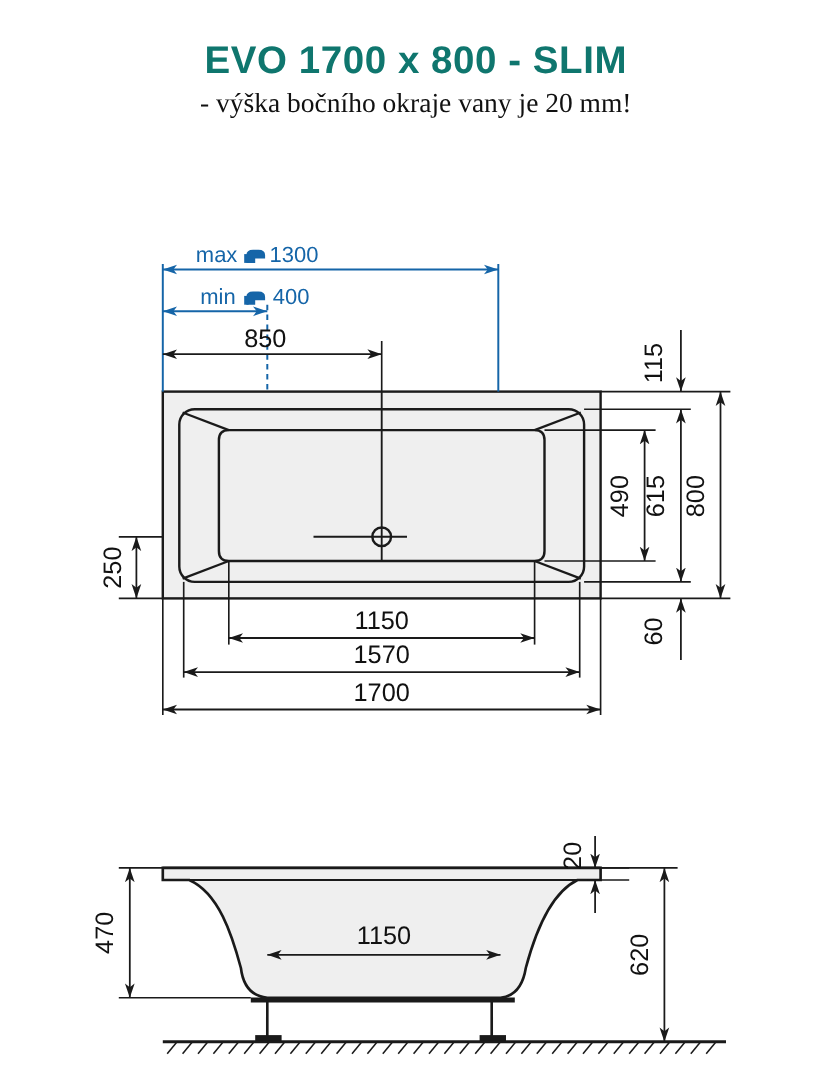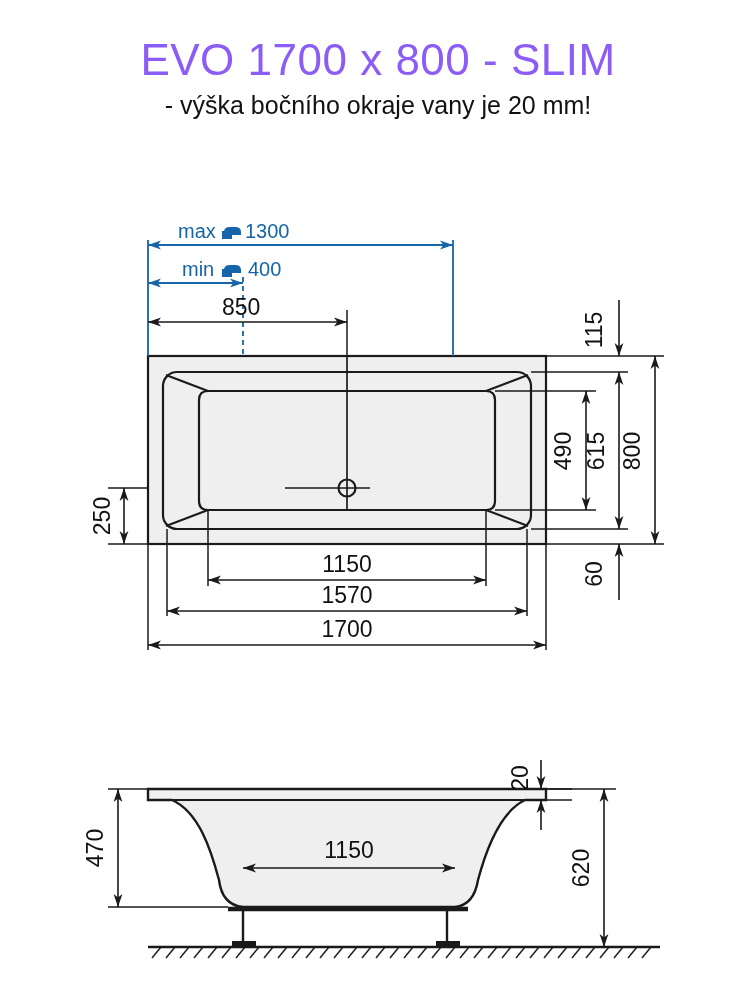--- a/index.html
+++ b/index.html
@@ -24,32 +24,33 @@
   }
   .title-block {
     position: absolute;
     top: 34px;
     left: 0;
     width: 756px;
     text-align: center;
     user-select: none;
   }
   .title-main {
-    font-size: 44px;
-    font-weight: 400;
+    font-size: 35px;
+    font-weight: 700;
     letter-spacing: 0.5px;
     line-height: 1.18;
-    color: #8b5cf6;
+    color: #0f766e;
   }
   .title-sub {
     font-size: 25px;
     font-weight: 400;
     line-height: 1.25;
     margin-top: 4px;
     color: #111111;
+    font-family: Liberation Serif, serif;
   }
   #drawing {
     position: absolute;
     top: 0;
     left: 0;
   }
   .dim-text {
     font-family: "Liberation Sans", sans-serif;
     font-size: 23px;
     fill: #111111;

